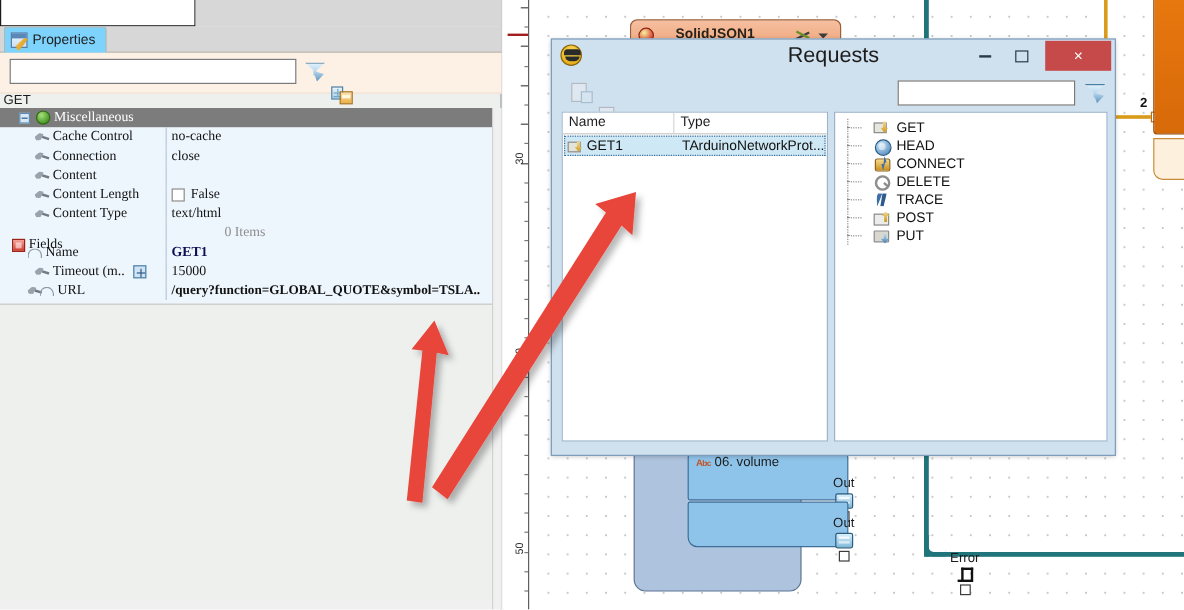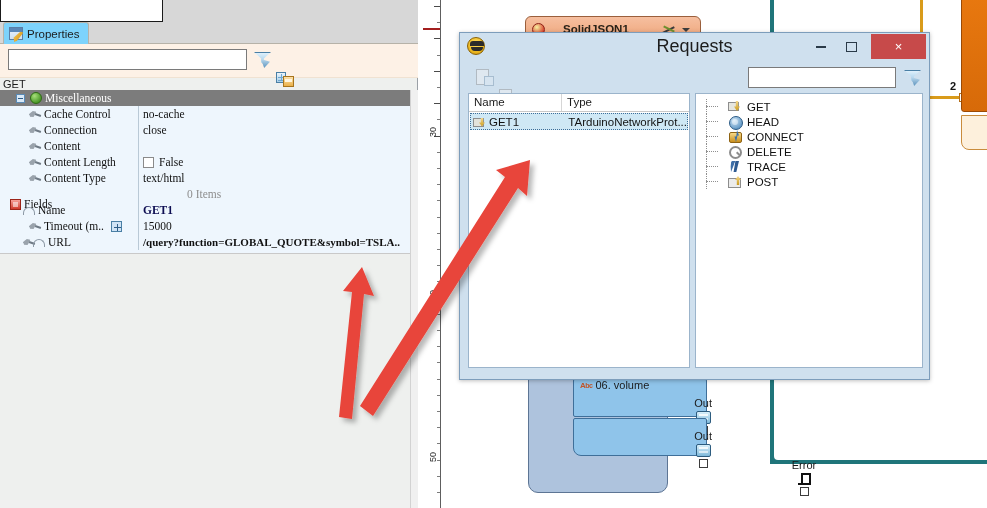--- a/index.html
+++ b/index.html
@@ -864,20 +864,24 @@
           <span>DELETE</span>
         </div>
         <div class="m-item">
           <span class="m-ico mi-tra"></span>
           <span>TRACE</span>
         </div>
         <div class="m-item">
           <span class="m-ico mi-post"></span>
           <span>POST</span>
         </div>
+        <div class="m-item">
+          <span class="m-ico mi-put"></span>
+          <span>PUT</span>
+        </div>
       </div>
 
     </div>
   </div>
 
   <svg id="arrows" viewBox="0 0 987 508" width="987" height="508">
     <defs>
       <filter id="sh" x="-40%" y="-40%" width="190%" height="190%">
         <feDropShadow dx="4" dy="4" stdDeviation="2.5" flood-color="#000000" flood-opacity="0.28"></feDropShadow>
       </filter>

